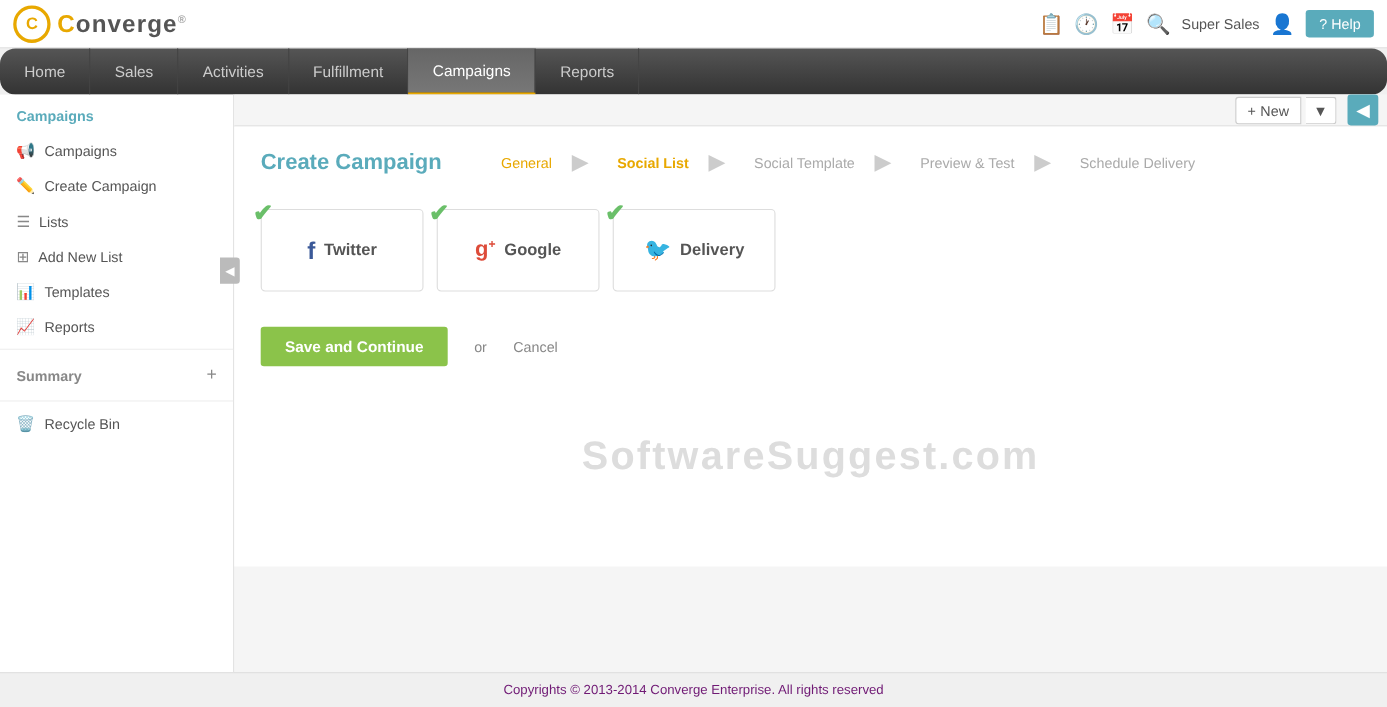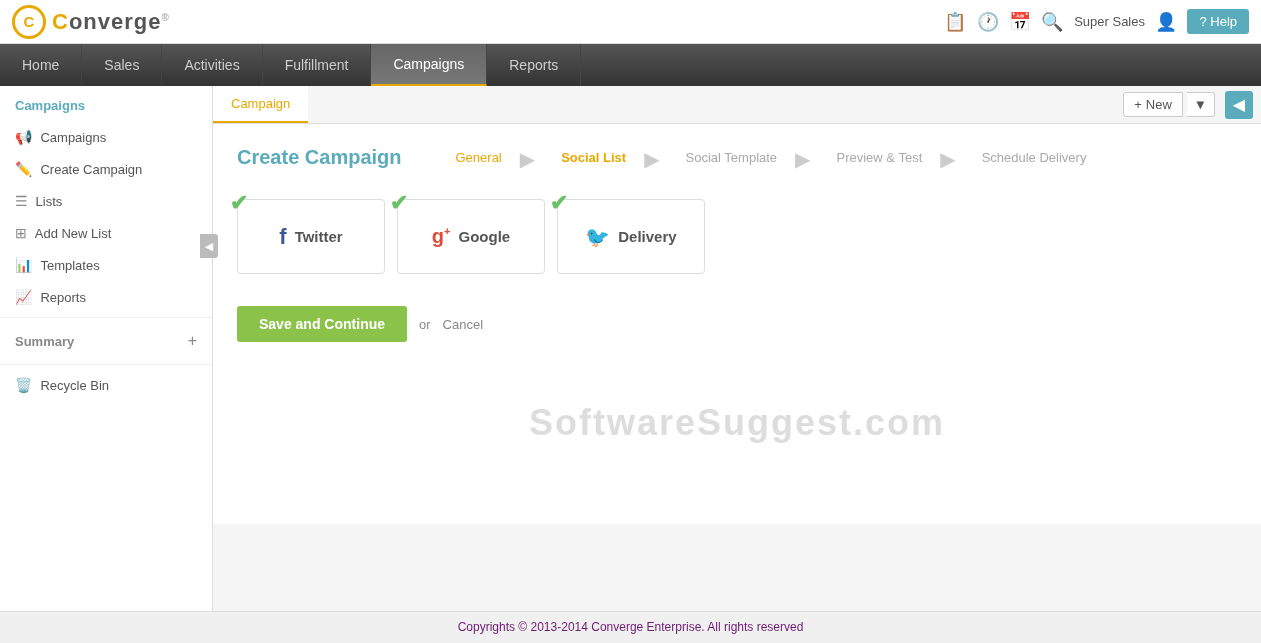--- a/index.html
+++ b/index.html
@@ -48,20 +48,21 @@
       font-size: 13px;
       cursor: pointer;
     }
 
     
     nav {
       background: linear-gradient(to bottom, #555, #333);
       height: 42px;
       display: flex;
       align-items: stretch;
+      border-radius: 14px;
     }
     .nav-item {
       color: #ccc;
       padding: 0 22px;
       display: flex; align-items: center;
       cursor: pointer;
       font-size: 14px;
       border-right: 1px solid #444;
       transition: background 0.2s;
     }
@@ -207,21 +208,21 @@
     }
     .page-title {
       color: #5aabbb;
       font-size: 20px;
       font-weight: bold;
       margin-right: 30px;
       flex-shrink: 0;
     }
     .steps {
       display: flex;
-      align-items: flex-end;
+      align-items: flex-start;
       flex: 1;
     }
     .step {
       display: flex;
       align-items: center;
       font-size: 13px;
       position: relative;
     }
     .step-label {
       padding: 6px 16px 6px 24px;
@@ -271,21 +272,21 @@
     }
     .fb-icon { color: #3b5998; font-size: 22px; font-weight: bold; }
     .gplus-icon { color: #dd4b39; font-size: 20px; font-weight: bold; }
     .li-icon { color: #0077b5; font-size: 18px; font-weight: bold; font-family: serif; }
     .tw-icon { color: #1da1f2; font-size: 20px; }
 
     
     .action-row {
       display: flex;
       align-items: center;
-      gap: 12px;
+      gap: 24px;
     }
     .save-btn {
       background: #8bc34a;
       color: #fff;
       border: none;
       padding: 10px 22px;
       border-radius: 3px;
       font-size: 14px;
       cursor: pointer;
       font-weight: bold;
@@ -386,23 +387,20 @@
       <span class="icon">🗑️</span>
       <span>Recycle Bin</span>
     </div>
   </div>
 
   <button class="sidebar-collapse-btn">◀</button>
 
   <div class="main">
 
     <div class="tab-bar">
-      <div class="tab active">
-        <span>Campaign</span>
-      </div>
       <div class="tab-actions">
         <button class="new-btn">
           <span>+</span>
           <span>New</span>
         </button>
         <button class="new-btn-caret">▼</button>
         <button class="nav-arrow-btn">◀</button>
       </div>
     </div>
 

